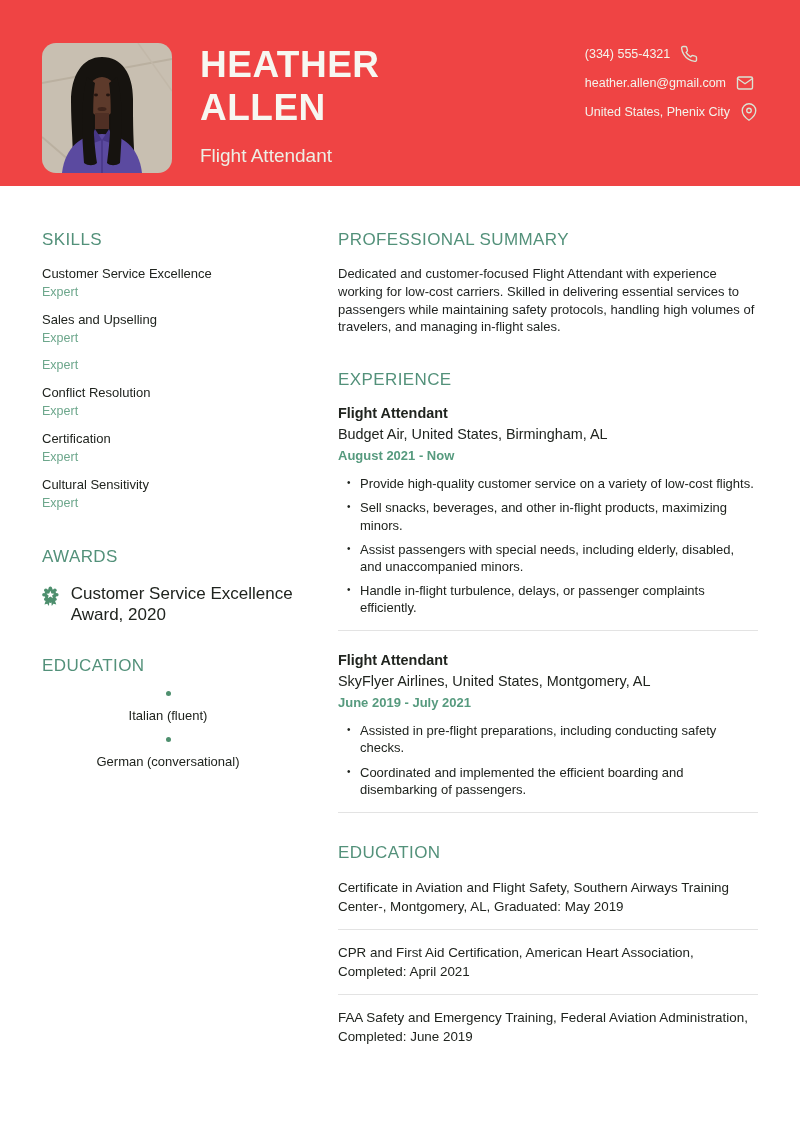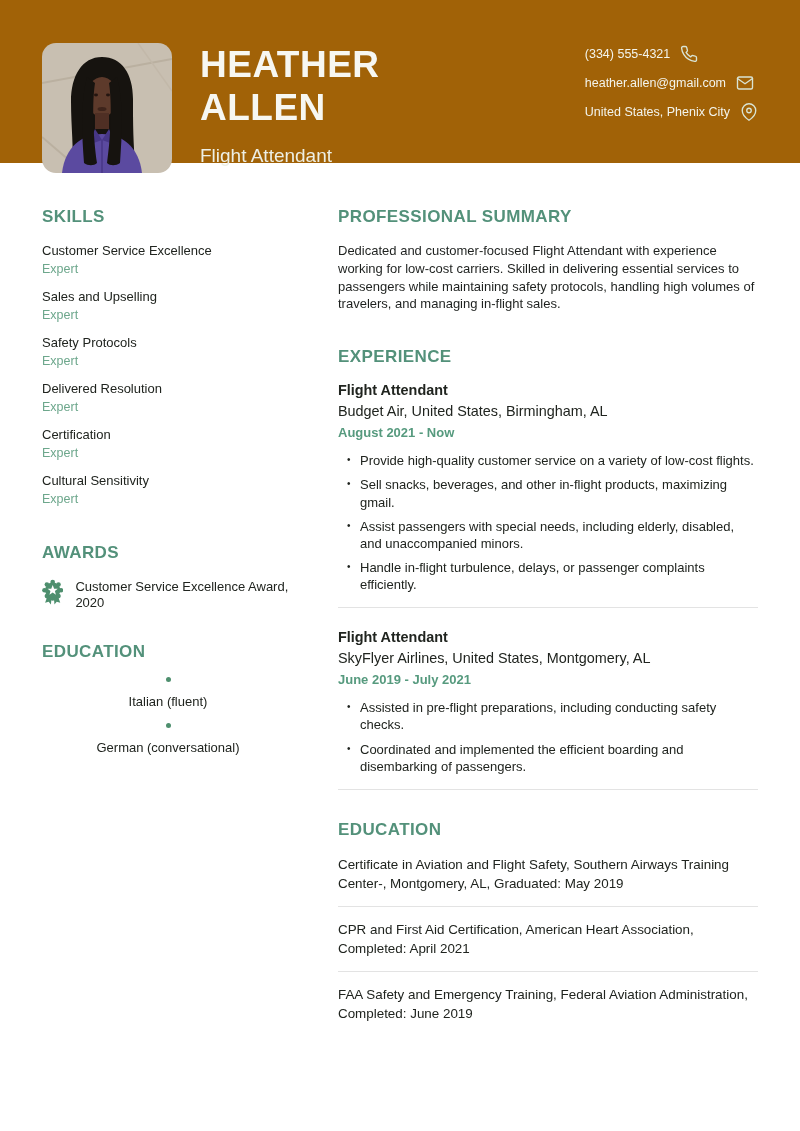--- a/index.html
+++ b/index.html
@@ -1,44 +1,44 @@
 <!DOCTYPE html>
 <html><head>
 <meta charset="utf-8">
 <style>
   * { margin:0; padding:0; box-sizing:border-box; }
   html,body { background:#ffffff; }
   body { width:800px; height:1131px; font-family:"Liberation Sans", sans-serif; color:#20241F; overflow:hidden; }
 
   
-  .header { background:#a16207; height:163px; display:flex; padding:43px 42px 0 42px; }
+  .header { background:#ef4444; height:186px; display:flex; padding:43px 42px 0 42px; }
   .photo { width:130px; height:130px; border-radius:14px; overflow:hidden; flex-shrink:0; }
   .name-block { margin-left:28px; }
   .name { font-size:37px; font-weight:bold; color:#F7F7F1; line-height:43px; letter-spacing:0.5px; }
   .job-title { margin-top:16px; font-size:19px; color:#EDEFE5; }
   .contact { margin-left:auto; text-align:right; padding-top:2px; }
   .contact-row { display:flex; align-items:center; gap:10px; margin-bottom:11px; font-size:12.5px; color:#F3F4EC; }
   .contact-row svg { display:block; stroke:#D9E4D4; }
 
   
   .body-wrap { display:flex; padding:44px 42px 0 42px; gap:44px; }
   .col-left { width:252px; flex-shrink:0; }
   .col-right { flex:1; min-width:0; }
 
-  .sec-heading { font-size:17px; font-weight:bold; color:#53917A; letter-spacing:0.4px; margin-bottom:15px; }
+  .sec-heading { font-size:17px; font-weight:normal; color:#53917A; letter-spacing:0.4px; margin-bottom:15px; }
 
   
   .skill-item { margin-bottom:11px; }
   .skill-name { font-size:13px; color:#20241F; line-height:17px; }
   .skill-level { font-size:12.5px; color:#6DA78C; line-height:16px; margin-top:2px; }
 
   
   .awards-sec { margin-top:36px; }
   .award-item { display:flex; gap:12px; margin-top:2px; }
-  .award-text { font-size:13px; line-height:1.26; padding-top:1px; }
+  .award-text { font-size:17px; line-height:1.26; padding-top:1px; }
 
   
   .langs-sec { margin-top:30px; }
   .lang-item { display:flex; align-items:center; gap:12px; margin-bottom:14px; font-size:13px;flex-direction:column; }
   .lang-dot { width:5px; height:5px; border-radius:50%; background:#4E8F6E; flex-shrink:0; }
 
   
   .summary-text { font-size:13px; line-height:1.37; color:#1E211F; }
 
   
@@ -120,25 +120,24 @@
 
       <div class="skill-item">
         <div class="skill-name">Customer Service Excellence</div>
         <div class="skill-level">Expert</div>
       </div>
       <div class="skill-item">
         <div class="skill-name">Sales and Upselling</div>
         <div class="skill-level">Expert</div>
       </div>
       <div class="skill-item">
-        <div class="skill-name">Safety Protocols</div>
-        <div class="skill-level">Expert</div>
-      </div>
-      <div class="skill-item">
-        <div class="skill-name">Delivered Resolution</div>
+        <div class="skill-level">Expert</div>
+      </div>
+      <div class="skill-item">
+        <div class="skill-name">Conflict Resolution</div>
         <div class="skill-level">Expert</div>
       </div>
       <div class="skill-item">
         <div class="skill-name">Certification</div>
         <div class="skill-level">Expert</div>
       </div>
       <div class="skill-item">
         <div class="skill-name">Cultural Sensitivity</div>
         <div class="skill-level">Expert</div>
       </div>
@@ -189,21 +188,21 @@
 
     <div class="exp-sec">
       <div class="sec-heading">EXPERIENCE</div>
 
       <div>
         <div class="exp-title">Flight Attendant</div>
         <div class="exp-company">Budget Air, United States, Birmingham, AL</div>
         <div class="exp-dates">August 2021 - Now</div>
         <ul class="exp-bullets">
           <li>Provide high-quality customer service on a variety of low-cost flights.</li>
-          <li>Sell snacks, beverages, and other in-flight products, maximizing gmail.</li>
+          <li>Sell snacks, beverages, and other in-flight products, maximizing minors.</li>
           <li>Assist passengers with special needs, including elderly, disabled, and unaccompanied minors.</li>
           <li>Handle in-flight turbulence, delays, or passenger complaints efficiently.</li>
         </ul>
         <hr class="divider">
       </div>
 
       <div>
         <div class="exp-title">Flight Attendant</div>
         <div class="exp-company">SkyFlyer Airlines, United States, Montgomery, AL</div>
         <div class="exp-dates">June 2019 - July 2021</div>

